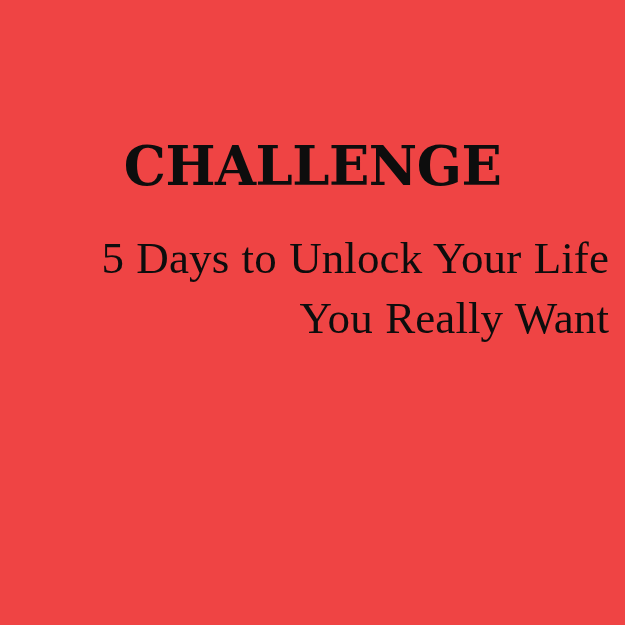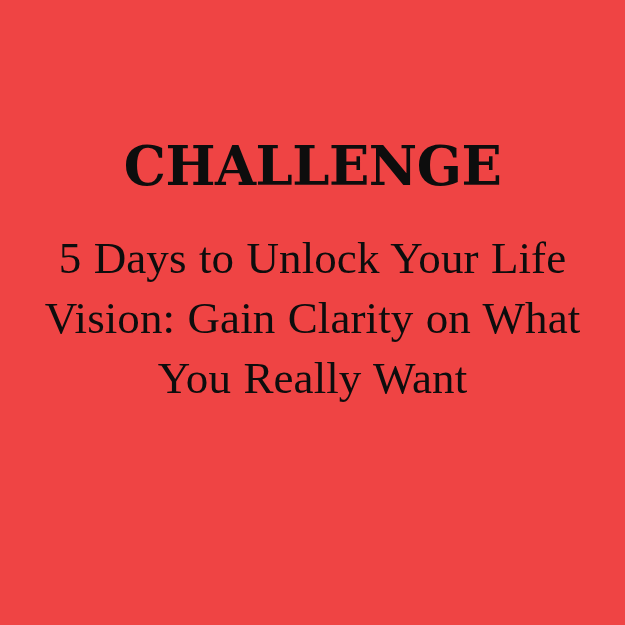--- a/index.html
+++ b/index.html
@@ -75,20 +75,21 @@
     font-size: 45px;
     line-height: 60px;
     letter-spacing: 0.1px;
     color: #0d0d0d;
     word-spacing: 1px;
   }
 
   .subtitle .line {
     display: block;
     white-space: nowrap;
+    text-align: right;
   }
 
   .spacer-bottom {
     position: absolute;
     left: 0;
     top: 410px;
     width: 625px;
     height: 215px;
   }
 </style>
@@ -99,21 +100,20 @@
 
   <div class="content">
 
     <div class="eyebrow-wrap">
       <h1 class="eyebrow" style="color: rgb(13, 13, 13);">CHALLENGE</h1>
     </div>
 
     <div class="subtitle-wrap">
       <h2 class="subtitle" style="color: rgb(13, 13, 13);">
         <span class="line">5 Days to Unlock Your Life</span>
-        <span class="line">Vision: Gain Clarity on What</span>
         <span class="line">You Really Want</span>
       </h2>
     </div>
 
     <div class="spacer-bottom"></div>
 
   </div>
 
 </div>
 

